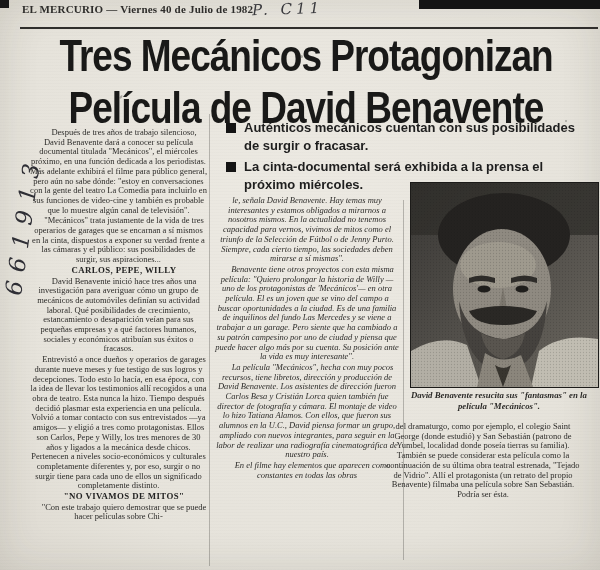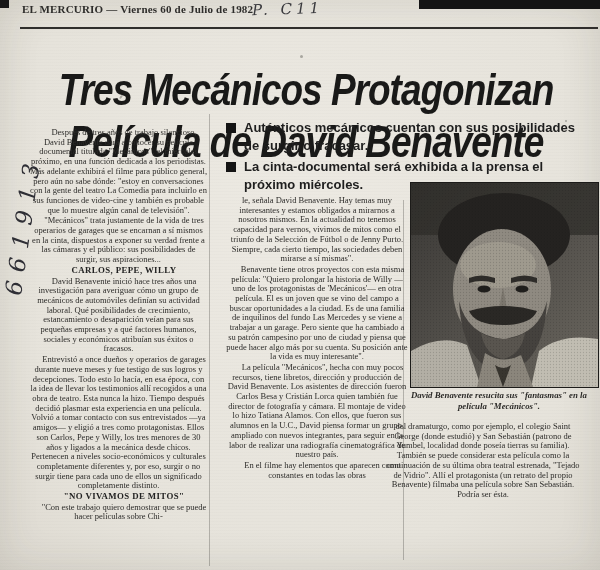--- a/index.html
+++ b/index.html
@@ -21,43 +21,43 @@
     font-size:11px;letter-spacing:0.2px;color:#2e2d2b;white-space:nowrap;
   }
   .hand-page{
     position:absolute;left:252px;top:0px;
     font-family:"DejaVu Serif", serif;font-style:italic;
     font-size:15px;letter-spacing:4px;color:#3a3a3e;transform:rotate(-2deg);
   }
   .rule{position:absolute;left:20px;top:27px;width:578px;height:2px;background:#2f2e2c;}
   .headline{
     position:absolute;left:14px;top:30px;width:584px;text-align:center;
-    font-family:"Liberation Sans", sans-serif;font-weight:bold;font-style:italic;
-    color:#191918; line-height:46px; font-size:37px; letter-spacing:-1px;margin-top:34px;
+    font-family:"Liberation Sans", sans-serif;font-weight:bold;
+    color:#191918; line-height:46px; font-size:37px; letter-spacing:-1px;
   }
   .hl-line{transform:scaleY(1.18);transform-origin:center top;white-space:nowrap;}
   .hl-line + .hl-line{margin-top:6px;}
   .hand-number{
     position:absolute;left:-86px;top:212px;width:218px;text-align:center;
     transform:rotate(-82deg);
     font-family:"DejaVu Serif", serif;font-style:italic;
     font-size:23px;letter-spacing:9px;color:#2e2e35;
   }
   .col{
     position:absolute;
     font-size:8.5px;line-height:9.7px;text-align:justify;color:#2d2c2a;
   }
   .col p{margin:0 0 1px 0;text-indent:11px;text-align:center;}
   .col p.noindent{text-indent:0;}
   .subhead{
     text-align:center;font-weight:bold;font-size:8.8px;letter-spacing:0.4px;
     margin:1px 0;text-indent:0;color:#222;
   }
   .col1{left:30px;top:128px;width:177px;height:456px;}
-  .col2{left:225px;top:196px;width:184px;height:370px;}
+  .col2{left:215px;top:196px;width:184px;height:370px;font-style:italic;}
   .col3{left:386px;top:422px;width:194px;}
   .divider{position:absolute;width:1px;background:rgba(40,38,35,0.28);}
   .d1{left:209px;top:114px;height:452px;}
   .d2{left:403px;top:200px;height:360px;}
   .bullets{
     position:absolute;left:226px;top:119px;width:364px;
     font-family:"Liberation Sans", sans-serif;font-weight:bold;
     font-size:13px;line-height:17.5px;color:#1e1e1e;
   }
   .bullet{display:flex;align-items:flex-start;margin-bottom:4px;}
@@ -75,21 +75,21 @@
   .speck{position:absolute;border-radius:50%;background:rgba(50,48,44,0.35);}
 </style>
 </head>
 <body>
 
 <div class="page">
 
   <div class="corner-mark"></div>
   <div class="top-bar"></div>
 
-  <div class="masthead">EL MERCURIO — Viernes 60 de Julio de 1982</div>
+  <div class="masthead">EL MERCURIO — Viernes 40 de Julio de 1982</div>
   <div class="hand-page">P. C11</div>
   <div class="rule"></div>
 
   <div class="headline">
     <div class="hl-line">Tres Mecánicos Protagonizan</div>
     <div class="hl-line">Película de David Benavente</div>
   </div>
 
   <div class="hand-number">661913</div>
 

